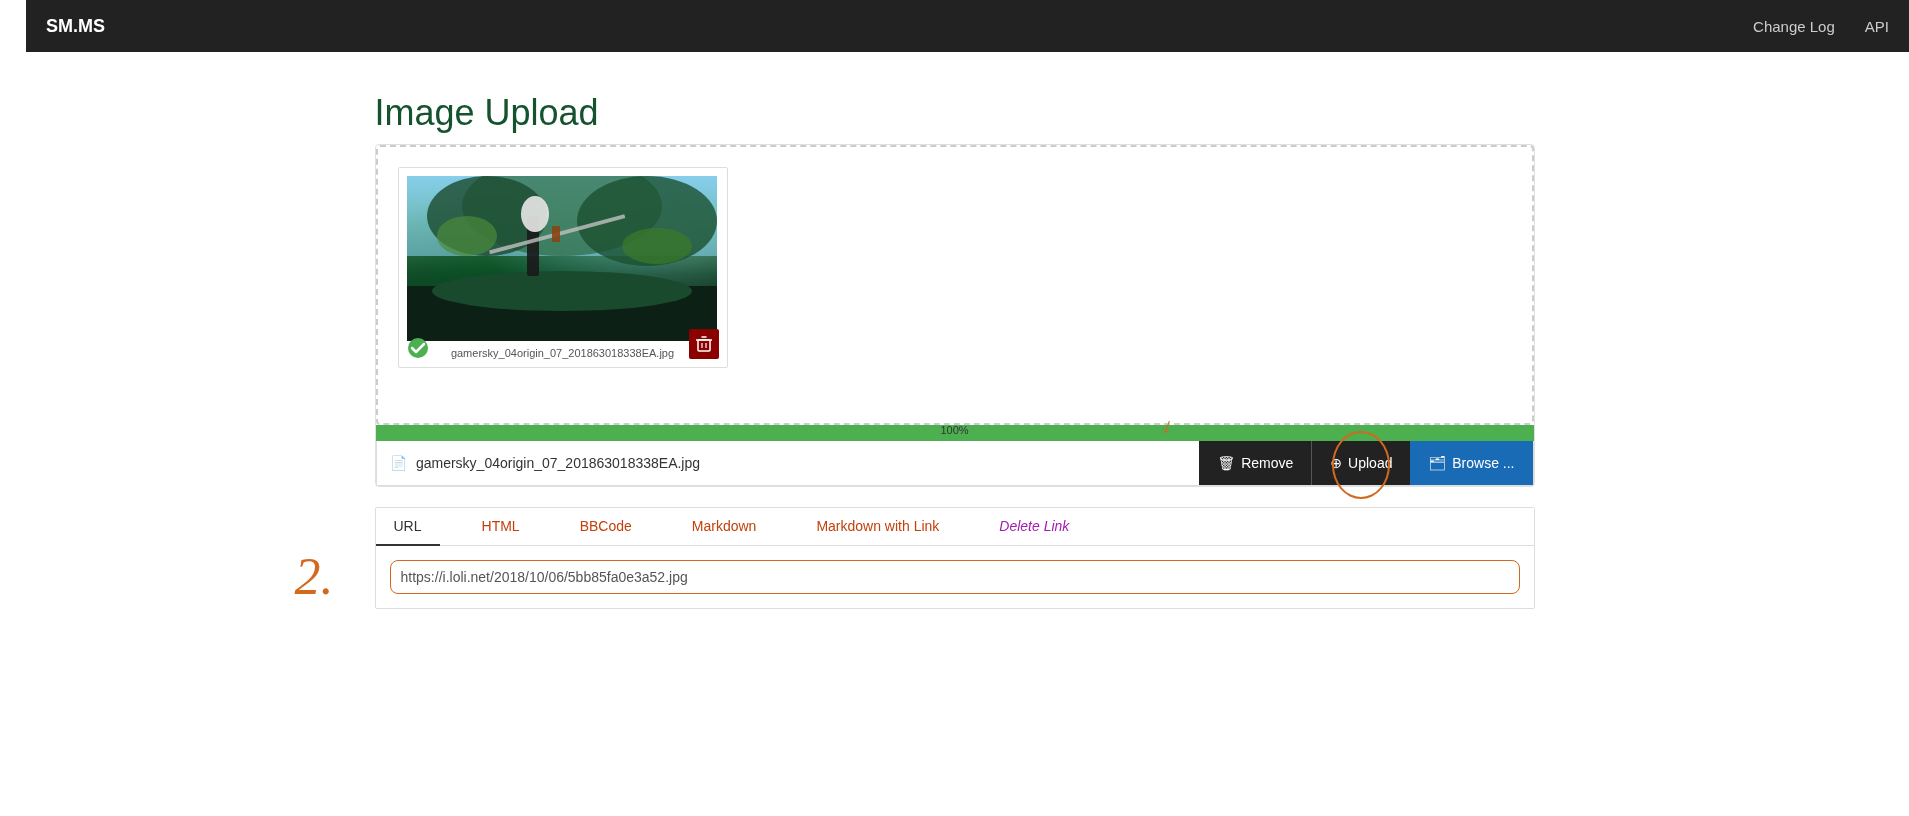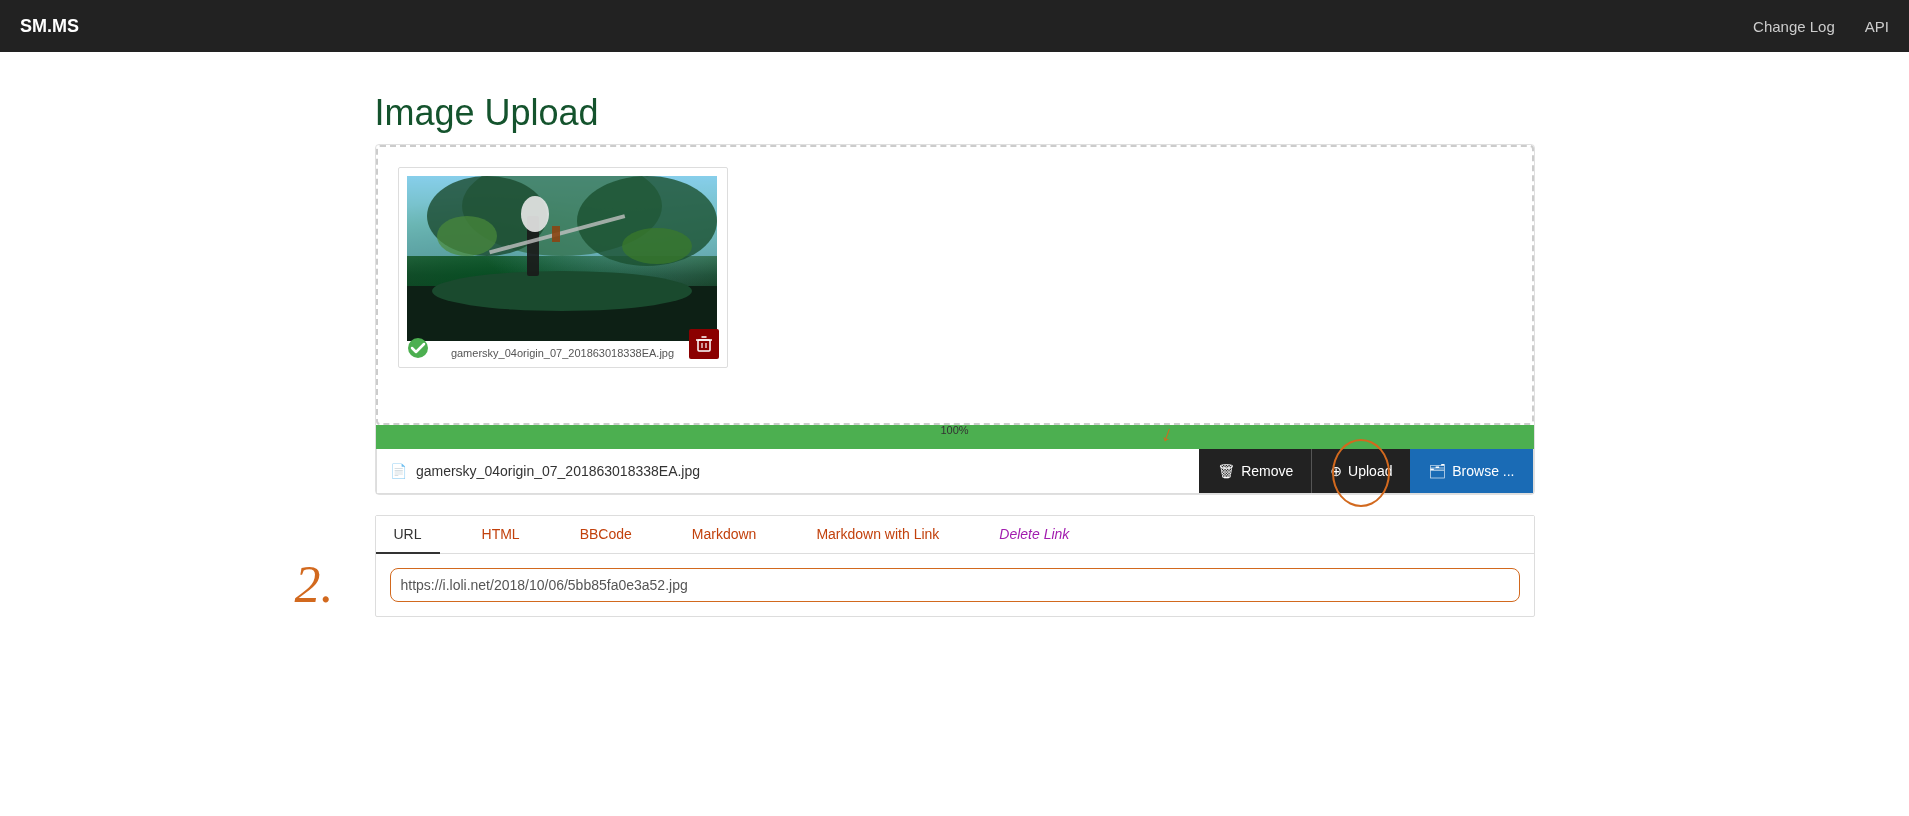--- a/index.html
+++ b/index.html
@@ -5,20 +5,21 @@
     * { margin: 0; padding: 0; box-sizing: border-box; }
     body { font-family: -apple-system, BlinkMacSystemFont, 'Segoe UI', sans-serif; background: #fff; color: #333; }
 
     
     .navbar {
       background: #222;
       display: flex;
       align-items: center;
       height: 52px;
       padding: 0 20px;
+      margin-left: 26px;
     }
     .navbar-brand {
       color: #fff;
       font-size: 18px;
       font-weight: 600;
       margin-right: 10px;
     }
     .nav-links {
       display: flex;
       align-items: center;
@@ -133,21 +134,21 @@
       display: flex;
       align-items: center;
       justify-content: center;
       cursor: pointer;
       border-radius: 2px;
     }
 
     
     .progress-container {
       width: 100%;
-      height: 24px;
+      height: 16px;
       background: #fca5a5;
       position: relative;
       margin-bottom: 0;
     }
     .progress-bar {
       height: 100%;
       background: #4caf50;
       width: 100%;
     }
     .progress-label {

